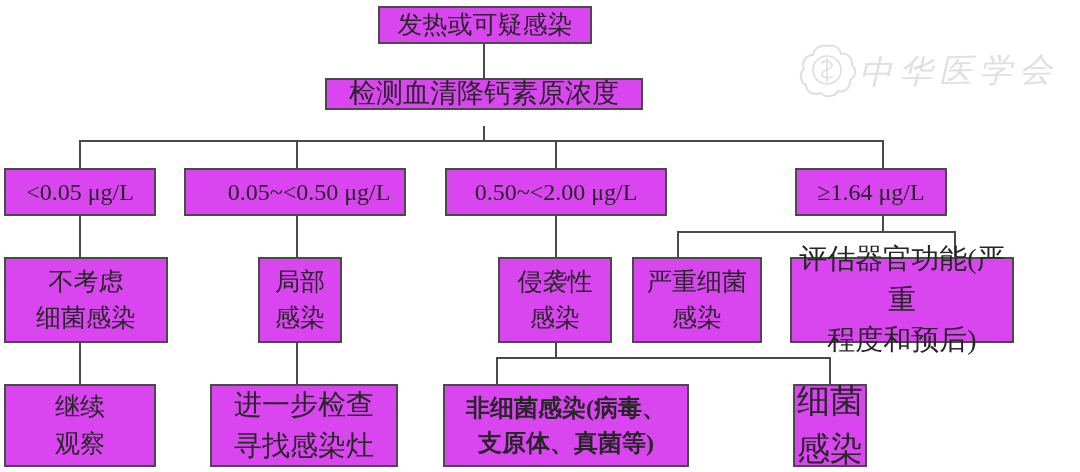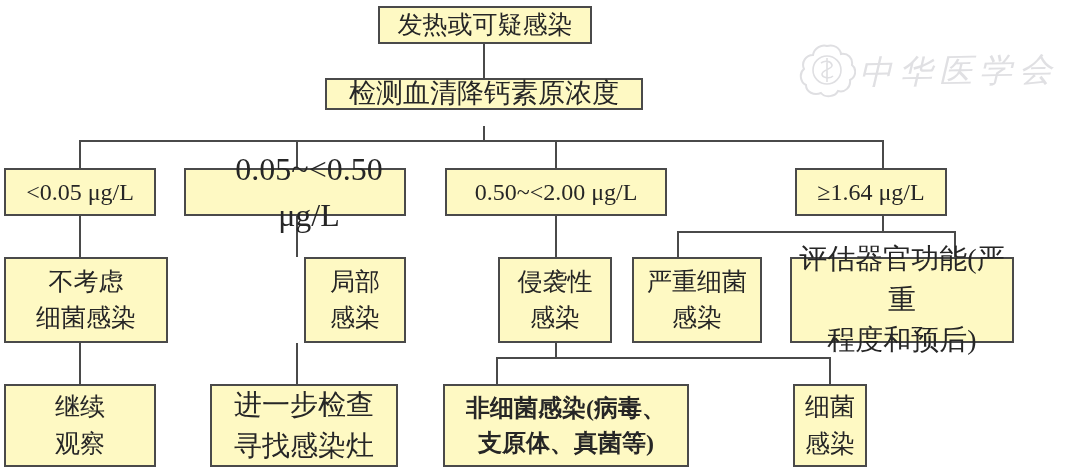--- a/index.html
+++ b/index.html
@@ -7,46 +7,46 @@
     position:relative;
     width:1080px;height:472px;
     background:#ffffff;
     font-family:"Liberation Serif","DejaVu Serif",serif;
     overflow:hidden;
   }
   .node{
     position:absolute;
     box-sizing:border-box;
     border:2px solid #4a4a4a;
-    background:#fef9c3;
+    background:#d946ef;
     display:flex;align-items:center;justify-content:center;
     text-align:center;
     color:#262626;
     white-space:pre-line;
     line-height:1.45;
     z-index:2;
   }
   .ln{position:absolute;background:#4a4a4a;z-index:1;}
 
   
   #n-fever          {left:378px;top:6px;  width:214px;height:38px;font-size:25px;}
   #n-pct            {left:325px;top:78px; width:318px;height:32px;font-size:27px;}
   #n-r1             {left:4px;  top:168px;width:152px;height:48px;font-size:24px;}
-  #n-r2             {left:184px;top:168px;width:222px;height:48px;font-size:32px;padding-left:28px;}
+  #n-r2             {left:184px;top:168px;width:222px;height:48px;font-size:24px;padding-left:28px;}
   #n-r3             {left:445px;top:168px;width:222px;height:48px;font-size:24px;}
   #n-r4             {left:795px;top:168px;width:152px;height:48px;font-size:24px;}
   #n-nobact         {left:4px;  top:257px;width:164px;height:86px;font-size:25px;}
-  #n-local          {left:258px;top:257px;width:102px; height:86px;font-size:25px;margin-left:46px;}
+  #n-local          {left:258px;top:257px;width:84px; height:86px;font-size:25px;}
   #n-invasive       {left:498px;top:257px;width:114px;height:86px;font-size:25px;}
   #n-severe         {left:632px;top:257px;width:130px;height:86px;font-size:25px;}
   #n-organ          {left:790px;top:257px;width:224px;height:86px;font-size:28px;}
   #n-observe        {left:4px;  top:384px;width:152px;height:83px;font-size:25px;}
   #n-exam           {left:210px;top:384px;width:188px;height:83px;font-size:28px;}
   #n-nonbact        {left:443px;top:384px;width:246px;height:83px;font-size:24px;font-weight:bold;}
-  #n-bact           {left:793px;top:384px;width:74px; height:83px;font-size:25px;}
+  #n-bact           {left:793px;top:384px;width:74px; height:83px;font-size:33px;}
 
   
   #c-a-b       {left:483px;top:44px; width:2px;  height:34px;}
   #c-b-down    {left:483px;top:126px;width:2px;  height:16px;}
   #c-dist-h    {left:79px; top:140px;width:805px;height:2px;}
   #c-v1        {left:79px; top:140px;width:2px;  height:28px;}
   #c-v2        {left:296px;top:140px;width:2px;  height:28px;}
   #c-v3        {left:555px;top:140px;width:2px;  height:28px;}
   #c-v4        {left:882px;top:140px;width:2px;  height:28px;}
   #c-r1-d      {left:79px; top:216px;width:2px;  height:41px;}

